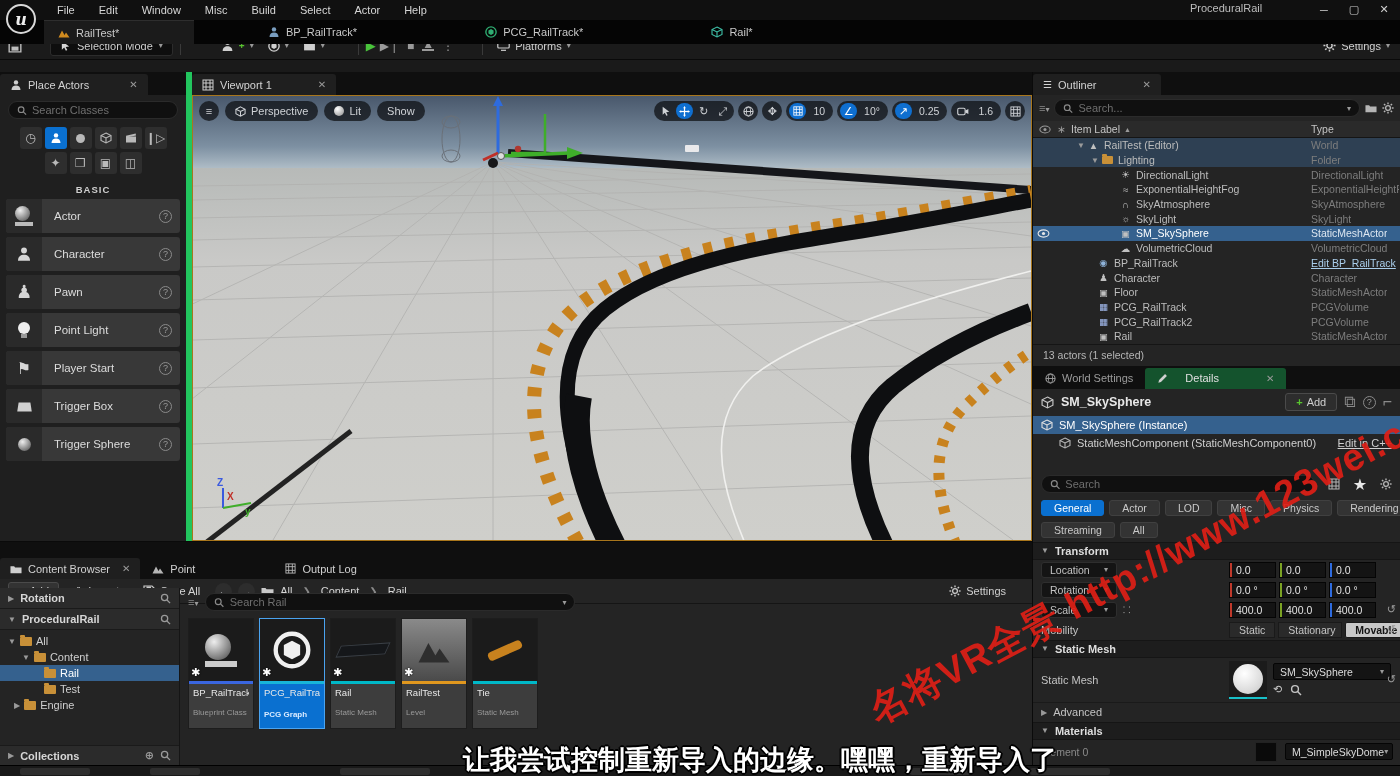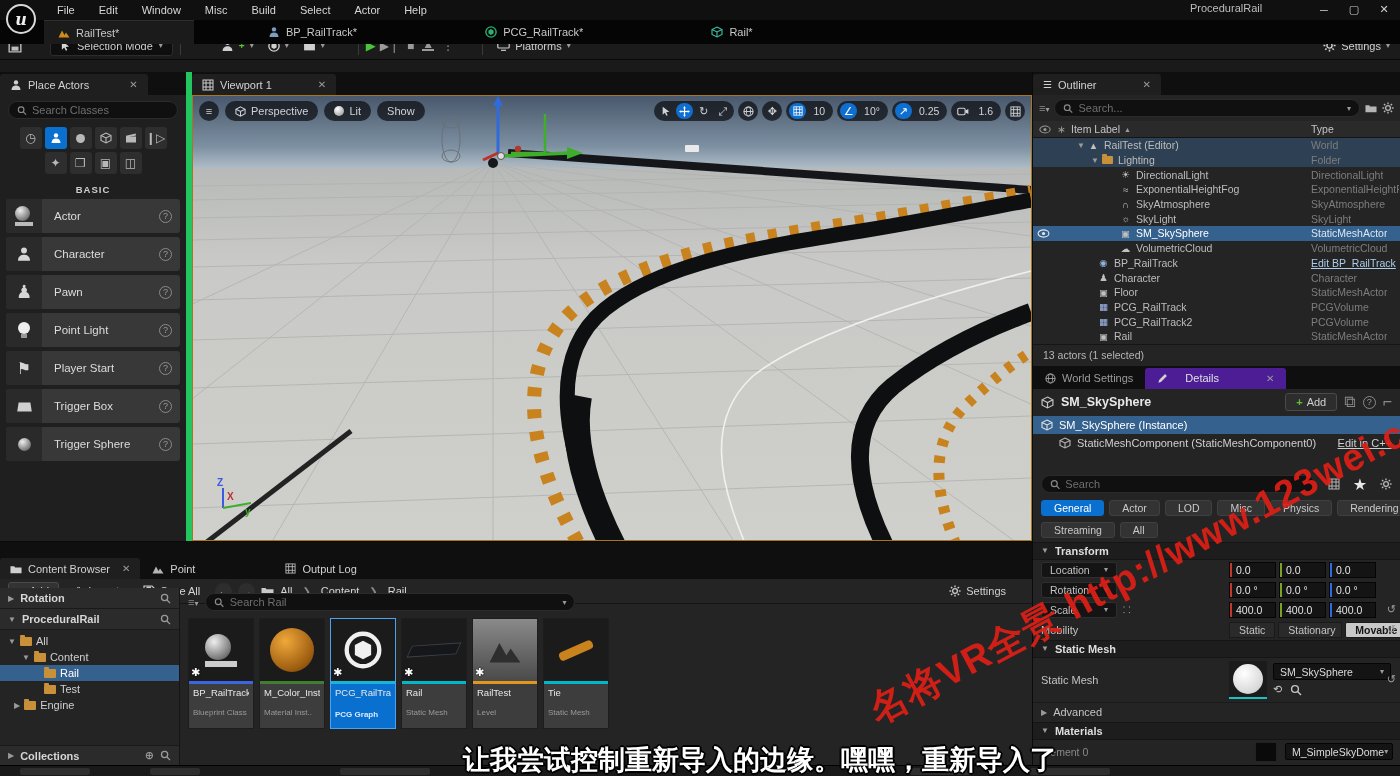--- a/index.html
+++ b/index.html
@@ -79,21 +79,21 @@
   .orow.sel .otyp{color:#dce6f0;}
   .otyp.link{color:#a9cdea;text-decoration:underline;}
   .oico{width:13px;text-align:center;margin-right:4px;font-size:9.5px;color:#c0c0c0;flex:none;}
   .ocaret{width:10px;font-size:8px;color:#9a9a9a;flex:none;}
   .oeye{position:absolute;left:4px;}
   #ol-footer{height:22px;border-top:1px solid #151515;display:flex;align-items:center;padding-left:10px;font-size:10.5px;color:#b5b5b5;background:#242424;}
 
   
   #details-tabs{height:23px;background:#0f0f0f;display:flex;align-items:end;}
   .dtab{height:21px;display:flex;align-items:center;gap:6px;font-size:11px;padding:0 12px;color:#9c9c9c;}
-  .dtab.active{background:#4c1d95;color:#e0e0e0;border-radius:3px 3px 0 0;gap:17px;}
+  .dtab.active{background:#14532d;color:#e0e0e0;border-radius:3px 3px 0 0;gap:17px;}
   #details-hdr{height:27px;display:flex;align-items:center;padding:0 8px;gap:7px;}
   #dname{font-size:12.5px;font-weight:bold;color:#e8e8e8;}
   #add-btn{margin-left:auto;display:flex;align-items:center;gap:4px;background:#2d2d2d;border:1px solid #4a4a4a;border-radius:3px;font-size:11px;padding:2px 10px;}
   .plus{color:#58c42e;font-weight:bold;}
   .comp-row{height:18px;display:flex;align-items:center;gap:6px;font-size:11px;padding:0 8px;position:relative;}
   .comp-row.sel{background:#35618e;color:#fff;}
   .editcpp{position:absolute;right:8px;color:#cfcfcf;text-decoration:underline;font-size:11px;}
   #dsearch-row{display:flex;align-items:center;gap:13px;padding:6px 8px 4px;justify-content:center;}
   .chips{display:flex;gap:5px;padding:2px 8px;}
   .chip{background:#333;border:1px solid #404040;border-radius:3px;font-size:10.5px;color:#c9c9c9;padding:1px 12px;}
@@ -1028,30 +1028,20 @@
                 <div class="glyph-base" style="width:32px;height:6px;background:#ccc"></div>
               </div>
               <span class="dirty">✱</span>
             </div>
           <div class="strip" style="background:#3a66e0"></div>
           <div class="meta">
               <div class="nm">BP_RailTrack</div>
               <div class="ty">Blueprint Class</div>
             </div>
         </div>
-        <div class="tile">
-          <div class="thumb">
-              <div class="sphere" style="width:44px;height:44px;background:radial-gradient(circle at 35% 30%,#f0a83a,#9c5c10 70%,#5a3206)"></div>
-            </div>
-          <div class="strip" style="background:#3f7f2f"></div>
-          <div class="meta">
-              <div class="nm">M_Color_Inst</div>
-              <div class="ty">Material Inst..</div>
-            </div>
-        </div>
         <div class="tile sel">
           <div class="thumb">
               <svg class="i" width="38" height="38" style="color:#f0f0f0">
                 <use href="#sym-pcg"></use>
               </svg>
               <span class="dirty">✱</span>
             </div>
           <div class="strip" style="background:#18b5d8"></div>
           <div class="meta">
               <div class="nm">PCG_RailTrack</div>

